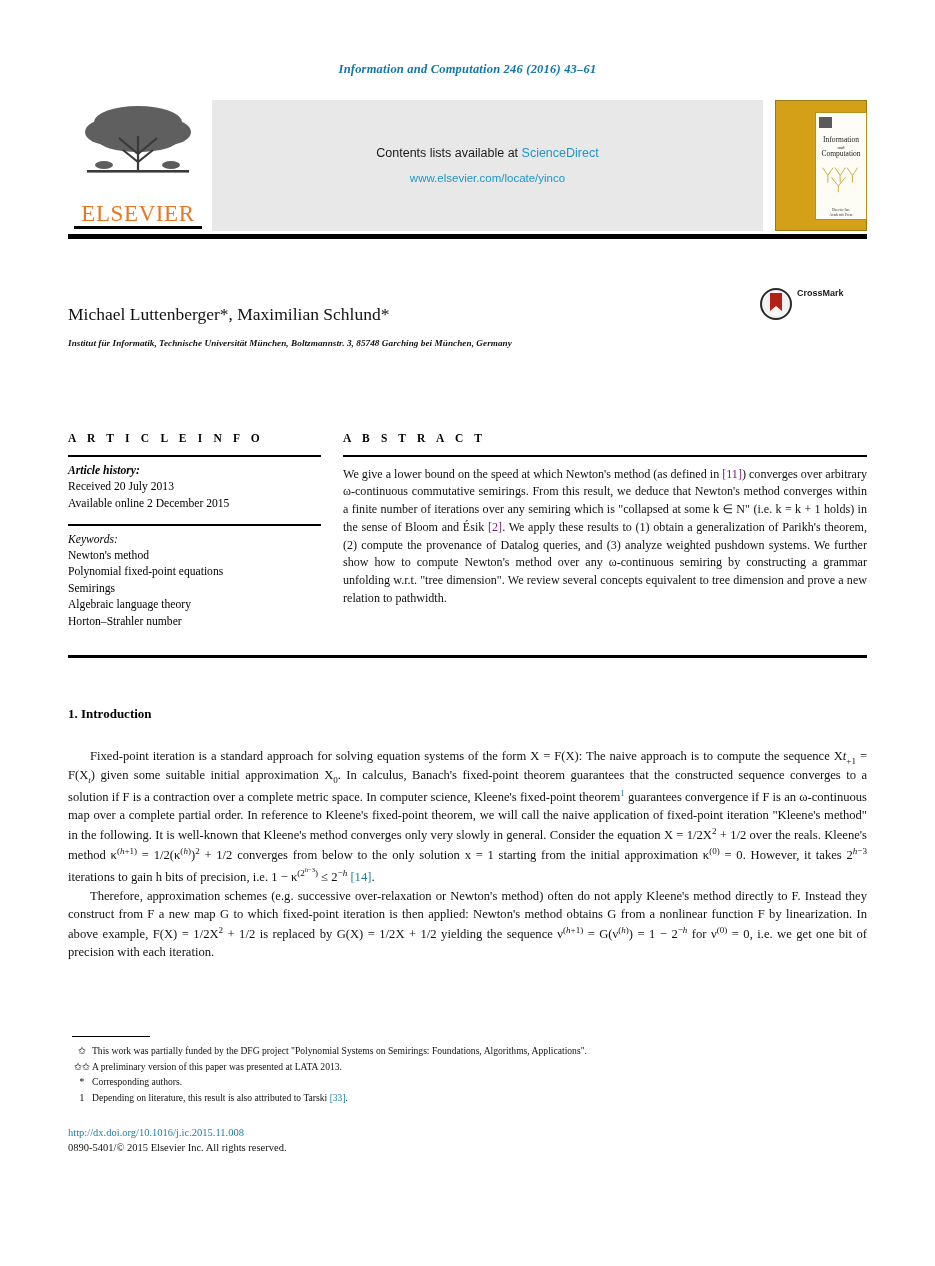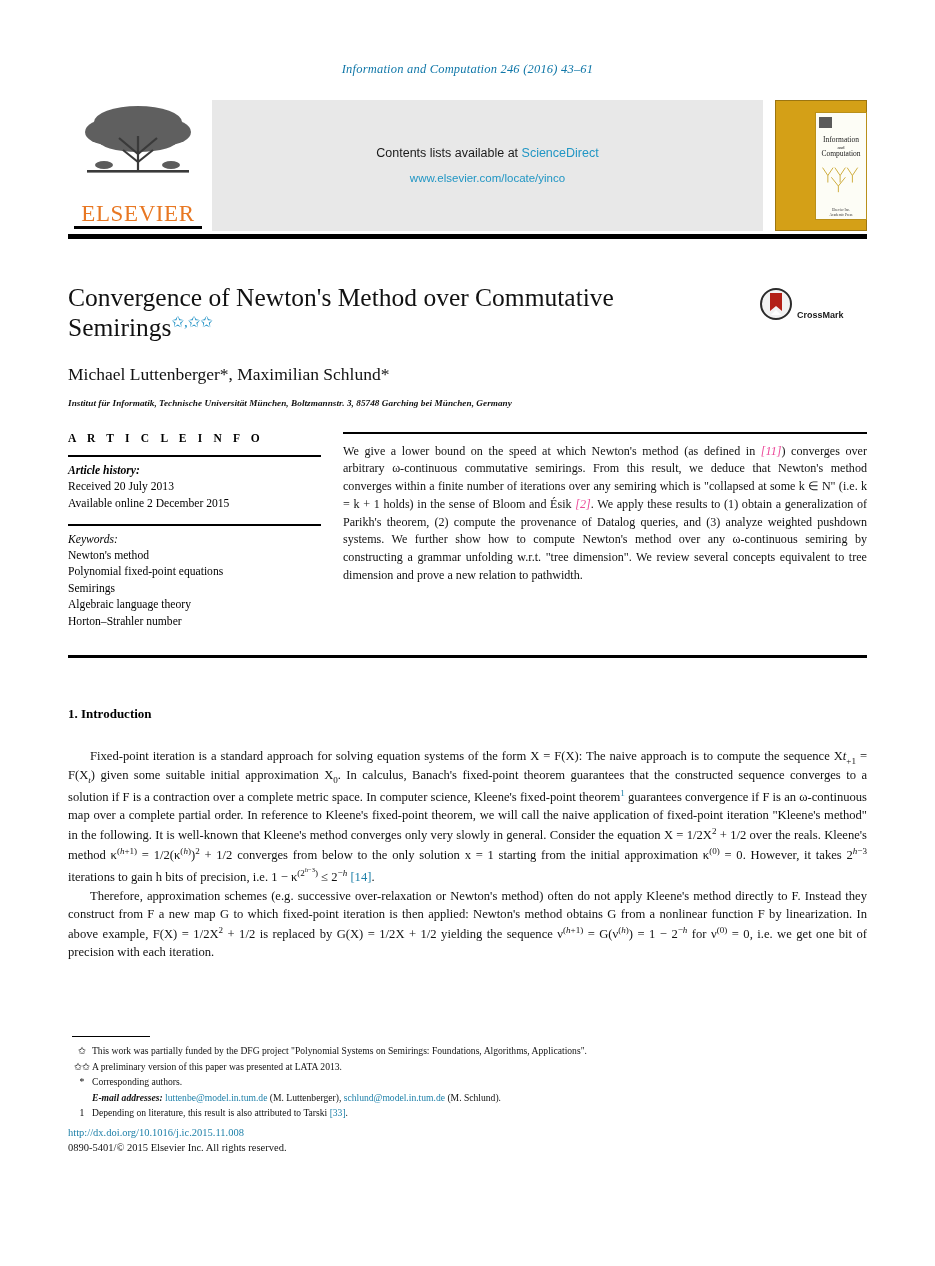--- a/index.html
+++ b/index.html
@@ -13,21 +13,21 @@
     position: relative;
     overflow: hidden;
   }
   .page { position: relative; width: 935px; height: 1266px; padding: 0; }
 
   
   .runhead {
     position: absolute; top: 62px; left: 0; right: 0;
     text-align: center;
     font-family: "Liberation Serif", serif;
-    font-size: 12.5px; font-weight: normal; font-style: italic;
+    font-size: 12.5px; font-weight: bold; font-style: italic;
     color: #1077a8; letter-spacing: .2px;
   }
 
   
   .masthead {
     position: absolute; top: 100px; left: 68px; width: 799px; height: 131px;
     display: flex; align-items: stretch;
   }
   .elsevier-logo {
     width: 140px; flex: 0 0 140px; position: relative;
@@ -97,21 +97,21 @@
   .star { color: #1c8fc4; font-size: 15px; vertical-align: super; letter-spacing: 0; }
   .authors {
     margin-top: 21px; font-family: "Liberation Serif", serif;
     font-size: 17.5px; color: #111;
   }
   .affil {
     margin-top: 13px; font-family: "Liberation Serif", serif;
     font-style: italic; font-weight: bold; font-size: 9.2px; color: #111; letter-spacing: .05px;
   }
 
-  .crossmark { position: absolute; left: 760px; top: 288px; display: flex; align-items: flex-end; gap: 5px; }
+  .crossmark { position: absolute; left: 760px; top: 288px; display: flex; align-items: flex-start; gap: 5px; }
   .crossmark-label { font-family: "Liberation Sans", sans-serif; font-size: 9px; font-weight: bold; color: #1a1a1a; }
 
   
   .info-abstract { position: absolute; left: 68px; top: 432px; width: 799px; display: flex; }
   .col-info { width: 253px; flex: 0 0 253px; }
   .col-abs  { flex: 1 1 auto; margin-left: 22px; }
 
   .sec-head {
     font-family: "Liberation Serif", serif; font-weight: bold; font-size: 11.5px;
     letter-spacing: 4.2px; color: #000; margin-bottom: 11px;
@@ -121,21 +121,21 @@
 
   .hist { padding-top: 6px; font-size: 11.6px; line-height: 1.42; }
   .hist .lbl { font-style: italic; font-weight: bold; }
   .kw { padding-top: 6px; font-size: 11.6px; line-height: 1.42; }
   .kw .lbl { font-style: italic; font-weight: normal; }
 
   .abstract-body {
     padding-top: 9px; font-size: 12.1px; line-height: 1.47;
     text-align: justify; color: #111;
   }
-  .abstract-body .ref { color: #ec4899; font-style: italic; }
+  .abstract-body .ref { color: #701a75; }
   .copyright { text-align: right; font-size: 12.1px; margin-top: 11px; }
 
   .rule-after-abs { position: absolute; left: 68px; top: 655px; width: 799px; height: 2.6px; background: #000; }
 
   
   .section-title {
     position: absolute; left: 68px; top: 706px;
     font-family: "Liberation Serif", serif; font-weight: bold; font-size: 13px;
   }
   .body-text {
@@ -232,21 +232,20 @@
           <span>Elsevier Inc.</span><br>
           <span>Academic Press</span>
         </div>
       </div>
     </div>
   </div>
 
   <div class="thick-rule" style="top:234px;"></div>
 
   <div class="title-block">
-    <h1 class="paper-title"><span>Convergence of Newton's Method over Commutative Semirings</span><span class="star">✩,✩✩</span></h1>
     <div class="authors">Michael Luttenberger*, Maximilian Schlund*</div>
     <div class="affil">Institut für Informatik, Technische Universität München, Boltzmannstr. 3, 85748 Garching bei München, Germany</div>
   </div>
 
   <div class="crossmark">
     <svg width="32" height="32" viewBox="0 0 32 32">
       <circle cx="16" cy="16" r="15" fill="#f2f2f2" stroke="#2b2b2b" stroke-width="2"></circle>
       <path d="M10 5 h12 v18 l-6 -5 l-6 5 z" fill="#b32017"></path>
       <path d="M16 23 l6 6 h-12 z" fill="#ffffff" opacity="0"></path>
       <path d="M11 27 l5 -5 l5 5 z" fill="#ffffff"></path>
@@ -269,20 +268,21 @@
         <div class="lbl">Keywords:</div>
         <div>Newton's method</div>
         <div>Polynomial fixed-point equations</div>
         <div>Semirings</div>
         <div>Algebraic language theory</div>
         <div>Horton–Strahler number</div>
       </div>
     </div>
 
     <div class="col-abs">
+      <div class="sec-head">A B S T R A C T</div>
       <div class="hr-abs"></div>
       <div class="abstract-body"><span>We give a lower bound on the speed at which Newton's method (as defined in </span><span class="ref">[11]</span><span>) converges over arbitrary ω-continuous commutative semirings. From this result, we deduce that Newton's method converges within a finite number of iterations over any semiring which is "collapsed at some k ∈ N" (i.e. k = k + 1 holds) in the sense of Bloom and Ésik </span><span class="ref">[2]</span><span>. We apply these results to (1) obtain a generalization of Parikh's theorem, (2) compute the provenance of Datalog queries, and (3) analyze weighted pushdown systems. We further show how to compute Newton's method over any ω-continuous semiring by constructing a grammar unfolding w.r.t. "tree dimension". We review several concepts equivalent to tree dimension and prove a new relation to pathwidth.</span></div>
     </div>
   </div>
 
   <div class="rule-after-abs"></div>
 
   <div class="section-title">1. Introduction</div>
 
   <div class="body-text">
@@ -302,24 +302,20 @@
     <div class="fn-row">
       <span class="fn-sym">✩✩</span>
       <span class="fn-txt">A preliminary version of this paper was presented at LATA 2013.</span>
     </div>
 
     <div class="fn-row">
       <span class="fn-sym">*</span>
       <span class="fn-txt">Corresponding authors.</span>
     </div>
 
-    <div class="fn-row">
-      <span class="fn-sym"></span>
-      <span class="fn-txt"><span class="ital">E-mail addresses:</span> <span class="mail">luttenbe@model.in.tum.de</span> <span>(M. Luttenberger),</span> <span class="mail">schlund@model.in.tum.de</span> <span>(M. Schlund).</span></span>
-    </div>
 
     <div class="fn-row">
       <span class="fn-sym">1</span>
       <span class="fn-txt"><span>Depending on literature, this result is also attributed to Tarski </span><span class="mail">[33]</span>.</span>
     </div>
   </div>
 
   <div class="doi">http://dx.doi.org/10.1016/j.ic.2015.11.008</div>
   <div class="issn">0890-5401/© 2015 Elsevier Inc. All rights reserved.</div>
 

